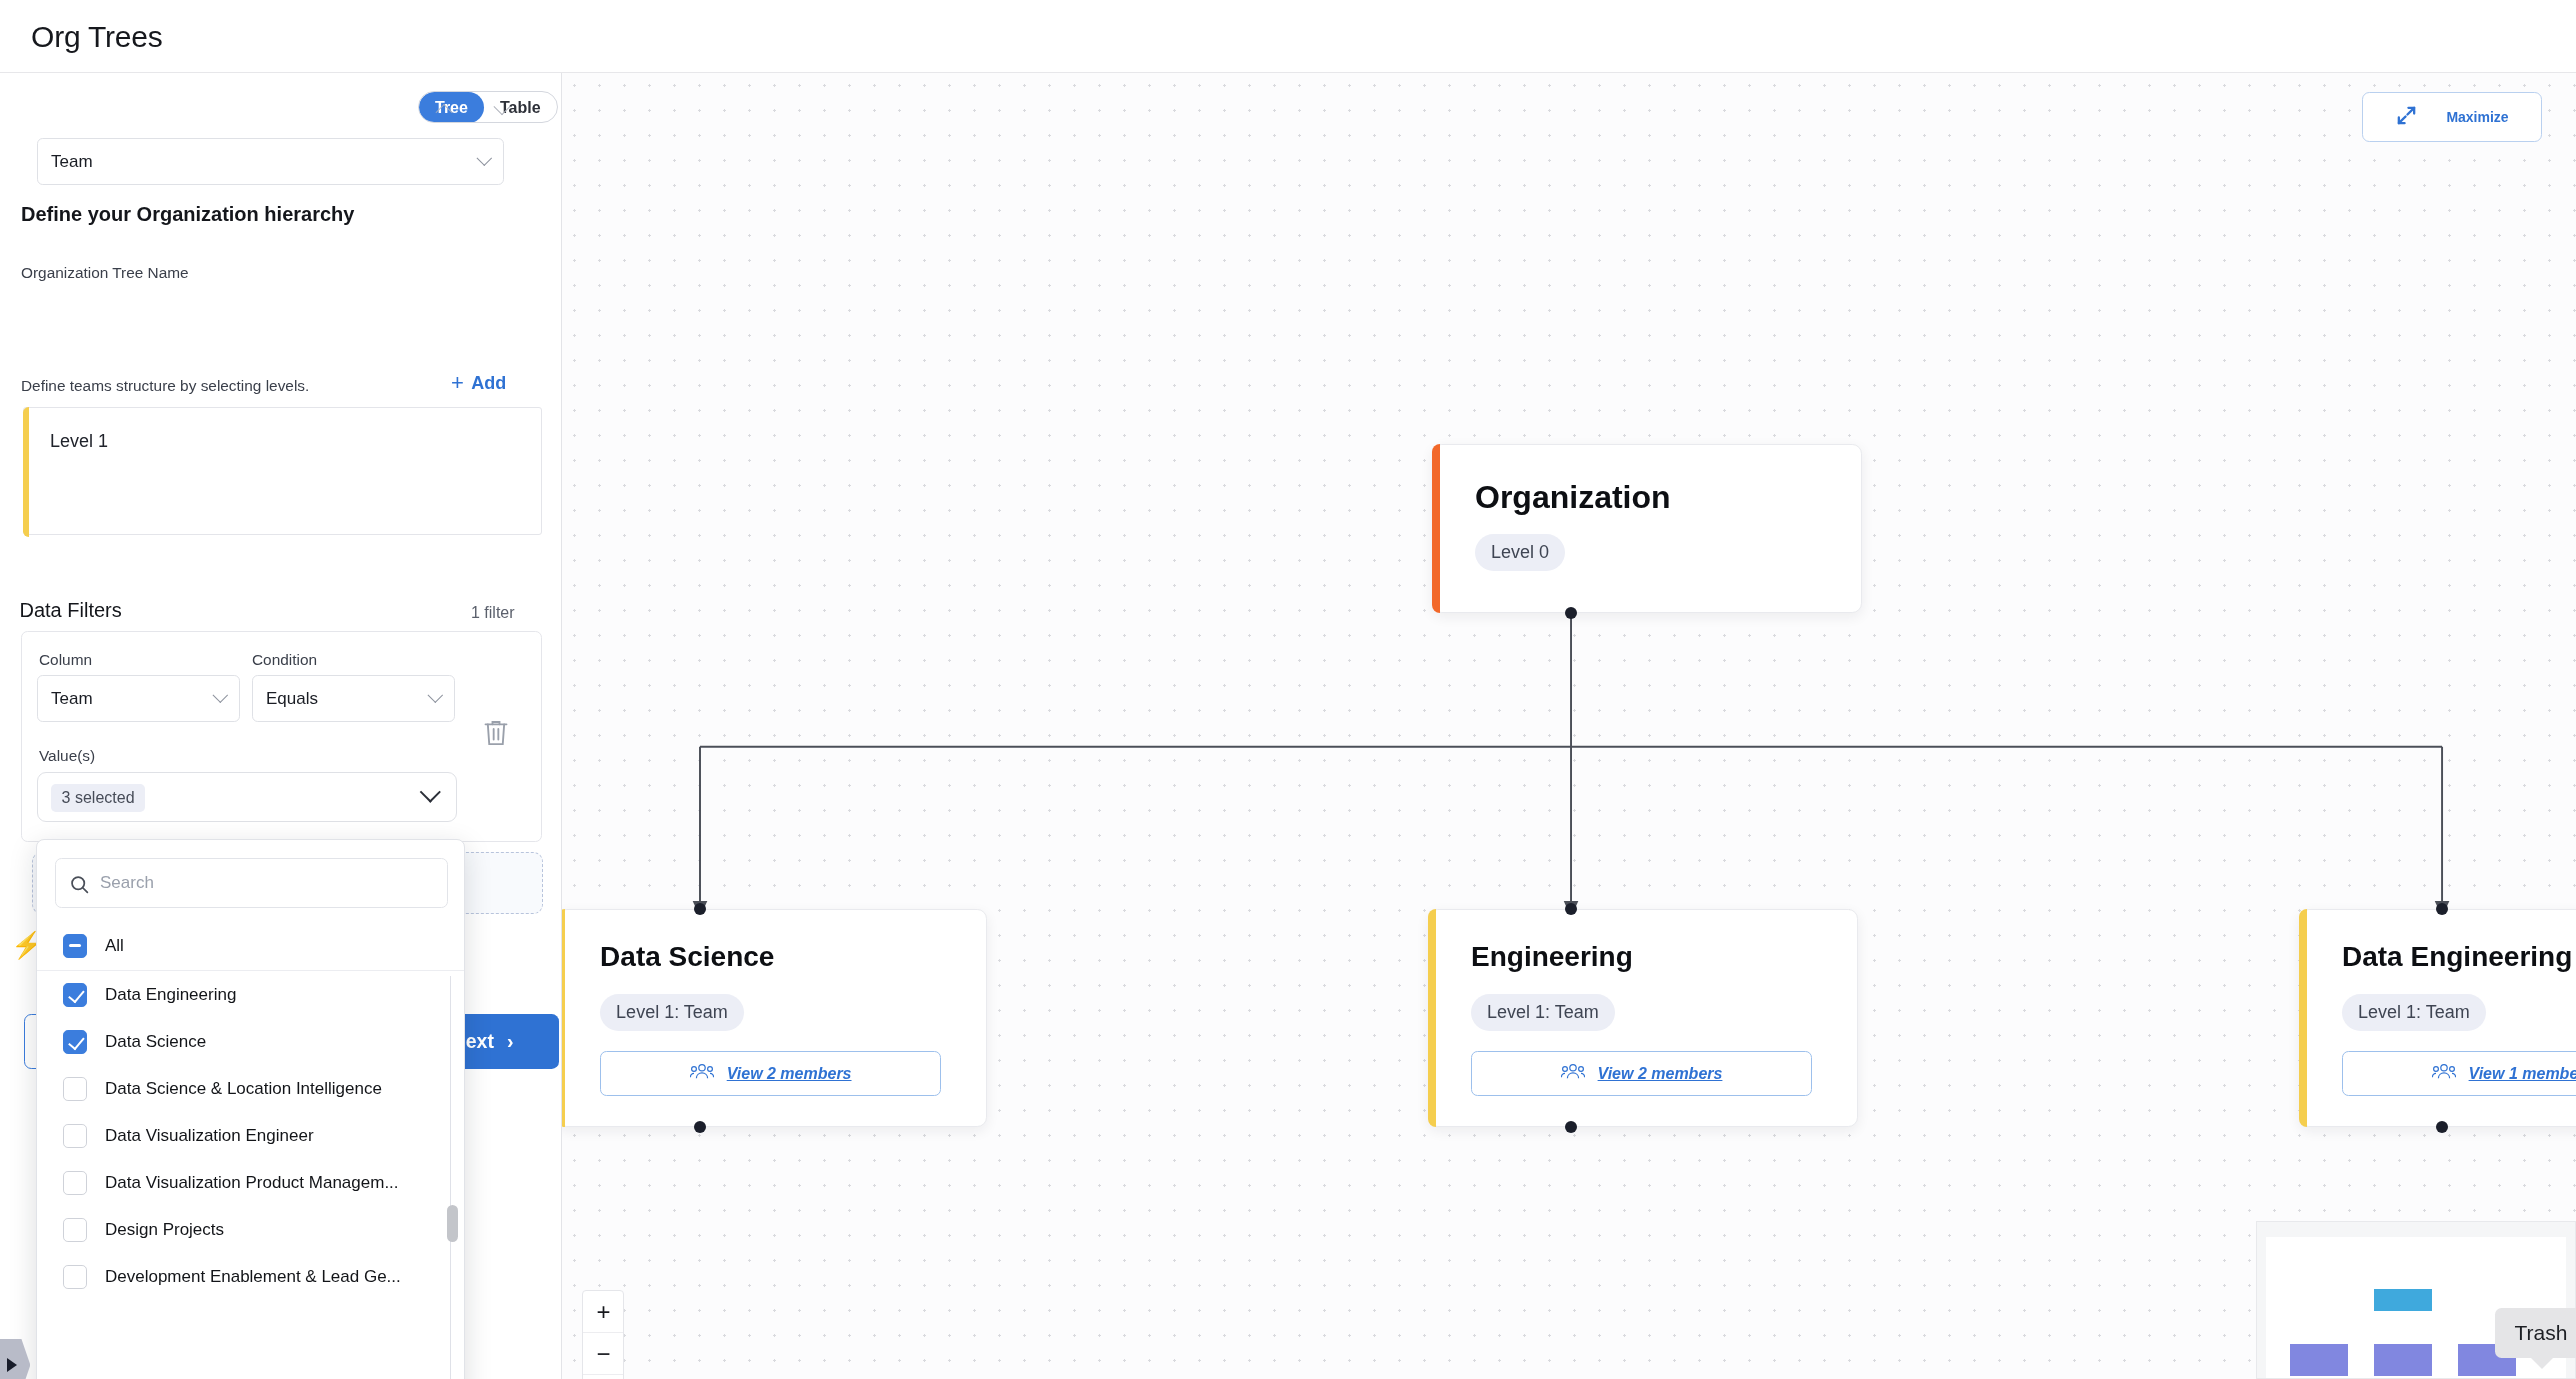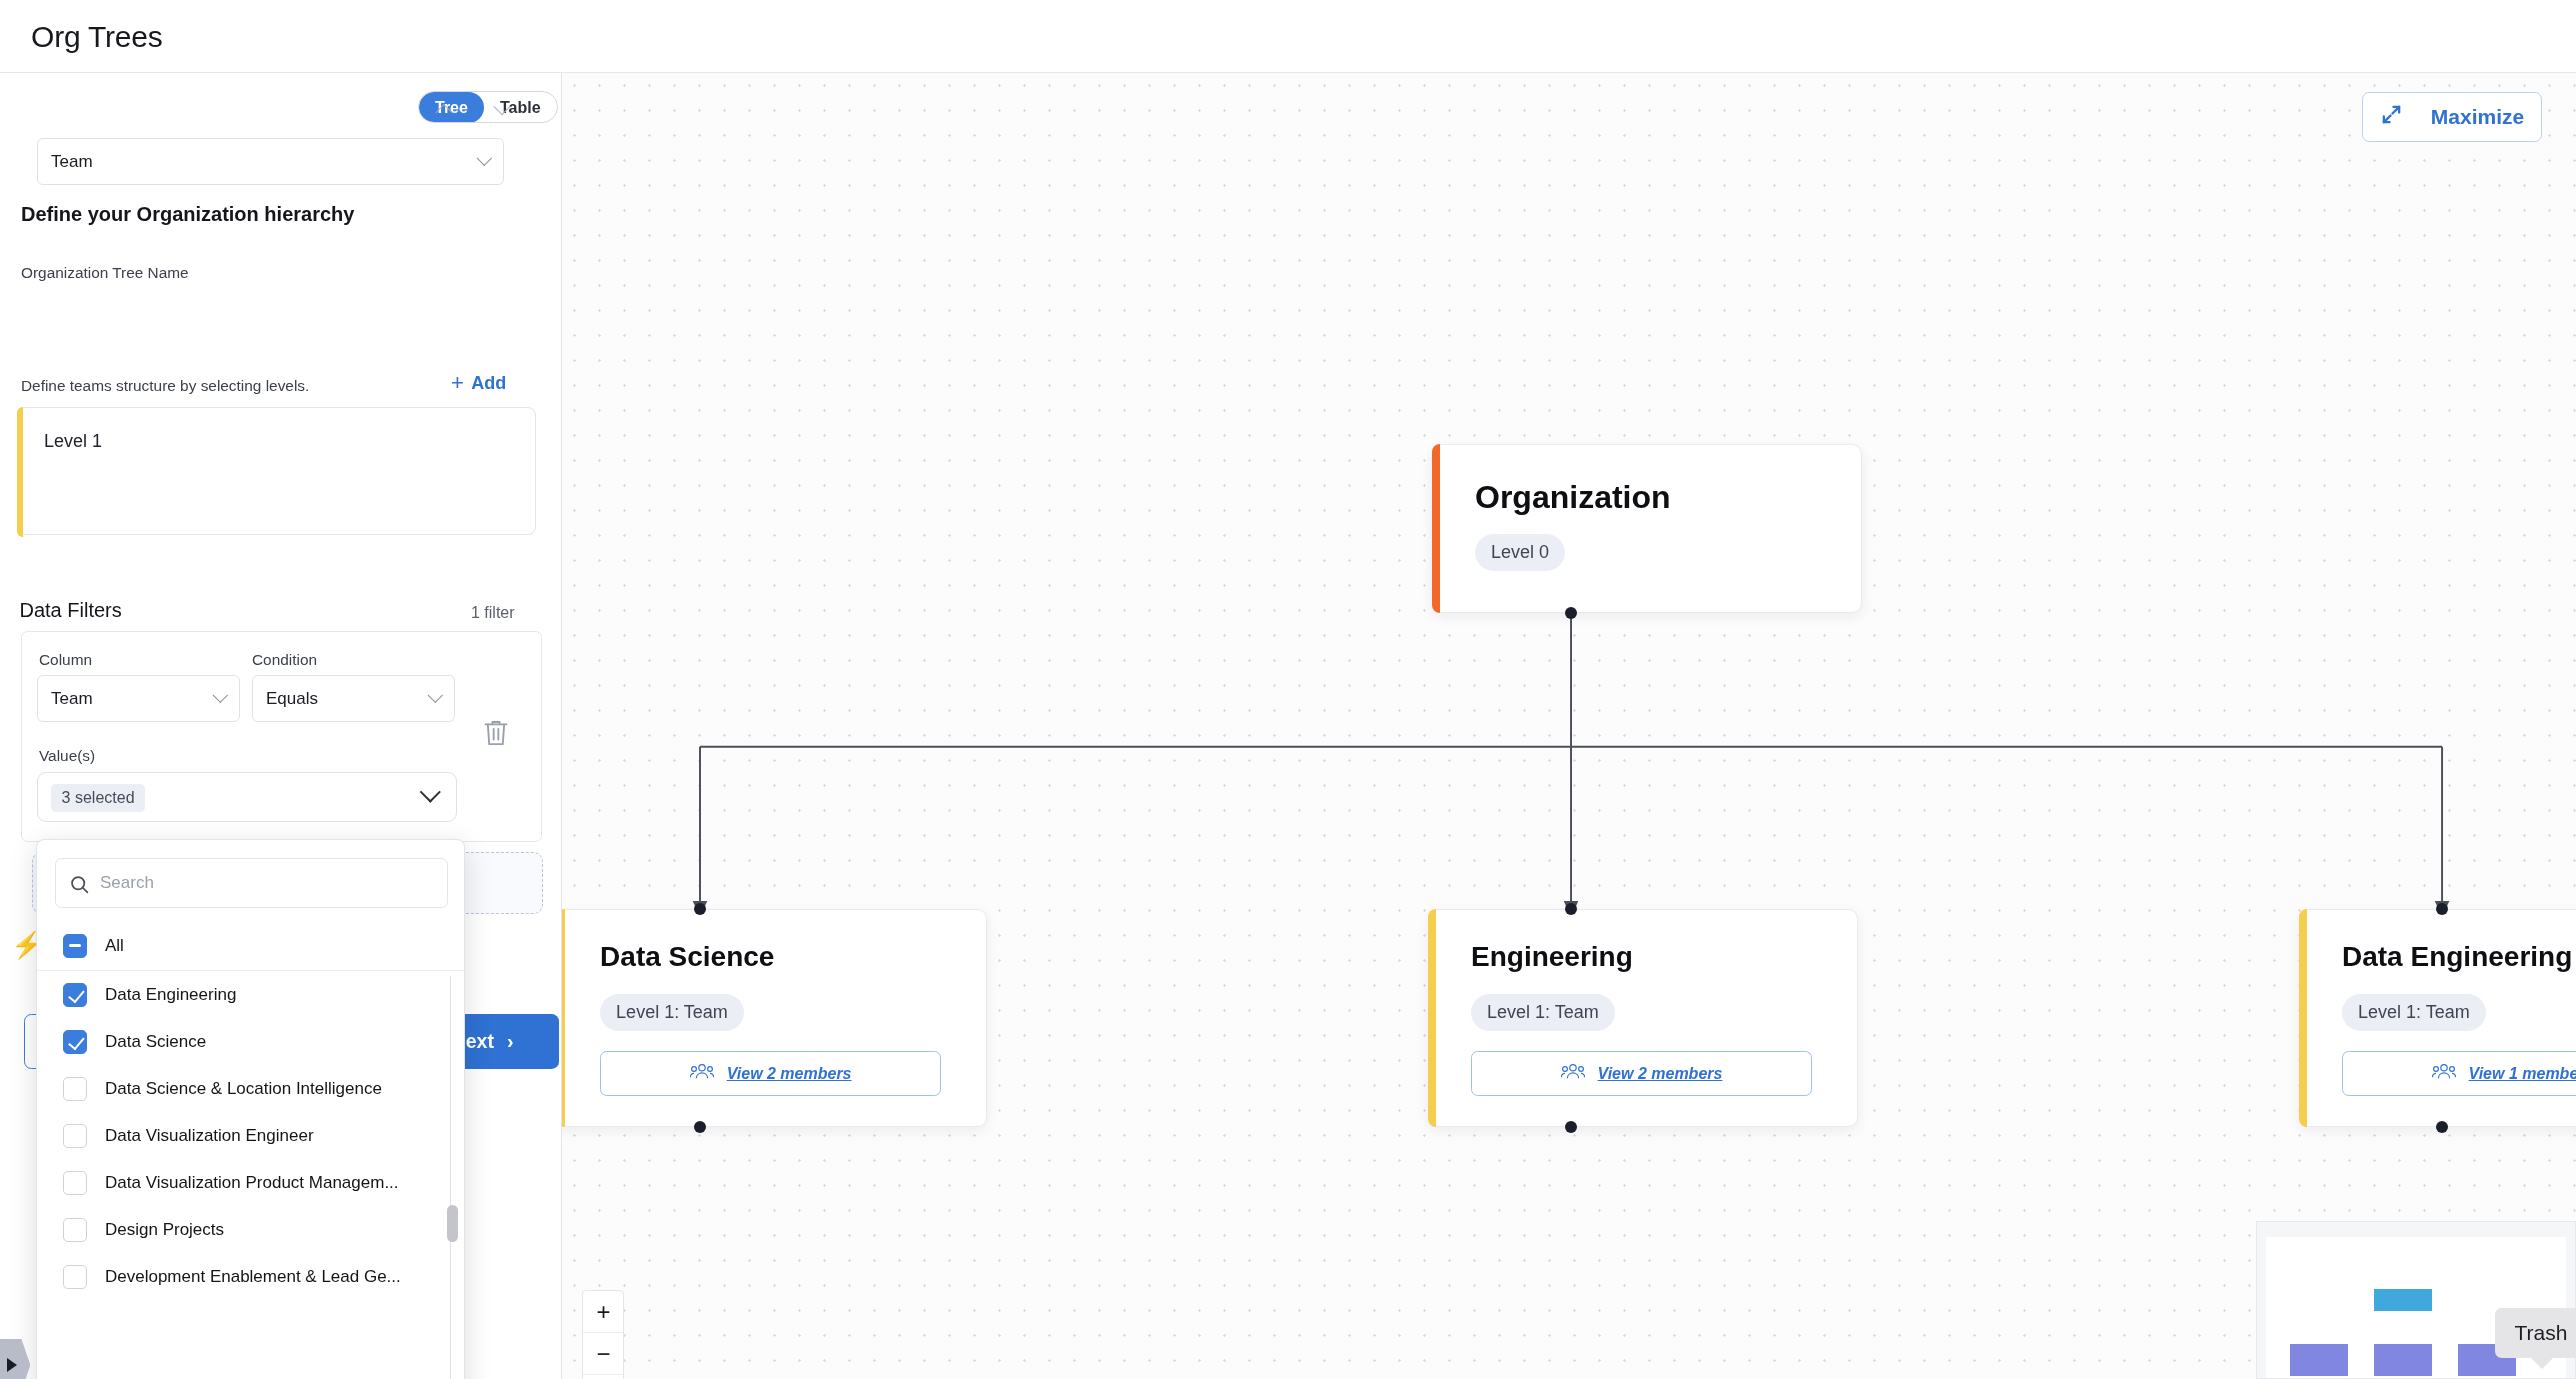--- a/index.html
+++ b/index.html
@@ -58,22 +58,22 @@
   }
   .add-btn {
     position: absolute; left: 451px; top: 299px;
     font-size: 18px; font-weight: 600; color: #2f72d3;
     display: flex; align-items: center; gap: 7.3px; background: none; border: none;
     cursor: pointer; font-family: "Liberation Sans", sans-serif;
   }
   .plus-glyph { font-size: 22px; line-height: 1; font-weight: 500; }
 
   .level-card {
-    position: absolute; left: 17px; top: 334px; width: 519px; height: 128px;
-    border: 0.8px solid #e4e5ea; border-radius: 8px; background: #fff;
+    position: absolute; left: 23px; top: 334px; width: 519px; height: 128px;
+    border: 0.8px solid #e4e5ea; border-radius: 3px; background: #fff;
   }
   .level-card .accent {
     position: absolute; left: -0.8px; top: -0.8px; width: 5.7px; height: 130px;
     background: #f5ce4e; border-radius: 5.7px 0 0 5.7px;
   }
   .level-card .level-name {
     position: absolute; left: 26px; top: 23px; font-size: 18px; color: #20232b;
   }
   .chev-btn {
     position: absolute; top: 23px; width: 29px; height: 26px;
@@ -234,21 +234,21 @@
     position: absolute; left: 562px; top: 73px; width: 2014px; height: 1307px;
     background-color: #fcfcfd;
     background-image: radial-gradient(circle, #d9dade 1.1px, transparent 1.1px);
     background-size: 25px 25px;
     overflow: hidden;
   }
   .maximize-btn {
     position: absolute; left: 1800px; top: 18.7px; width: 180px; height: 50px;
     border: 0.8px solid #b9d0ef; border-radius: 7.3px; background: #fff;
     display: flex; align-items: center; justify-content: center; gap: 28px;
-    font-size: 21px; font-weight: 700; color: #2f72d3; cursor: pointer;
+    font-size: 14px; font-weight: 700; color: #2f72d3; cursor: pointer;
   }
 
   .node {
     position: absolute; background: #fff; border: 0.8px solid #e9eaee;
     border-radius: 9.7px; box-shadow: 0 4px 13px rgba(25,30,45,.07);
   }
   .node .accent {
     position: absolute; left: -0.8px; top: -0.8px; width: 7.3px; bottom: -0.8px;
     border-radius: 9.7px 0 0 9.7px;
   }

